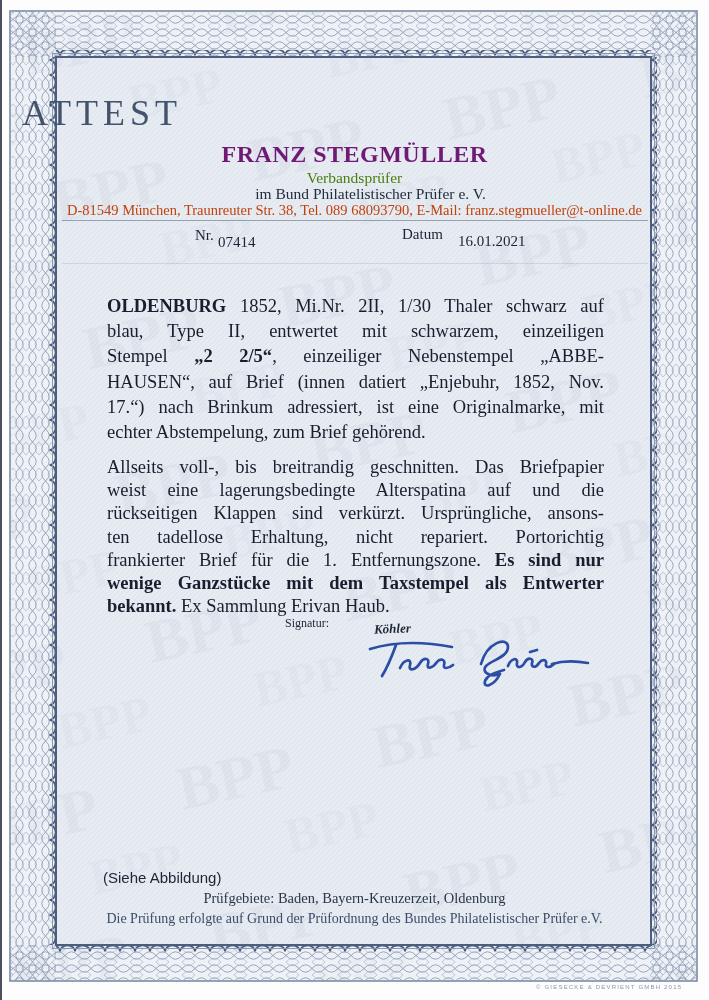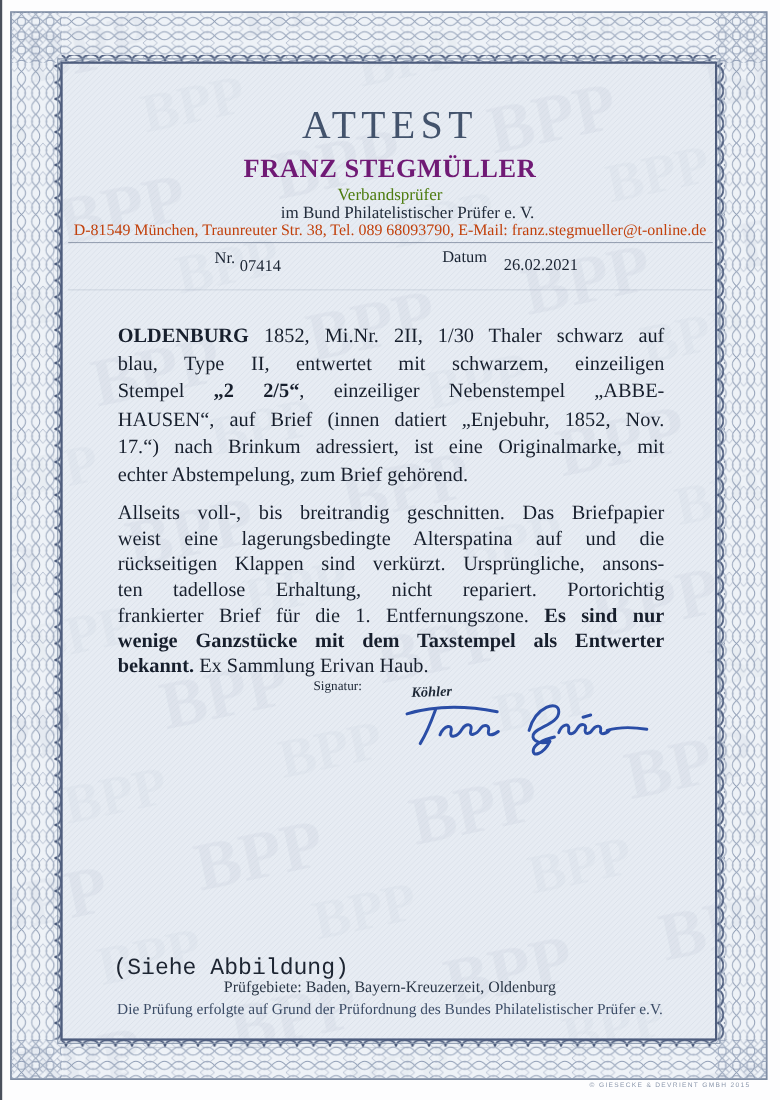--- a/index.html
+++ b/index.html
@@ -1,41 +1,41 @@
 <!DOCTYPE html>
 <html><head>
 <meta charset="utf-8">
 <style>
   html,body{margin:0;padding:0;background:#fff;}
   .pg{position:relative;width:709px;height:1000px;background:#fdfdfe;overflow:hidden;
       font-family:"Liberation Serif",serif;color:#1a2433;}
   .abs{position:absolute;}
   .bgsvg{position:absolute;left:0;top:0;}
   .edge-left{left:0;top:0;width:2px;height:1000px;background:#4a505c;}
-  .title{left:0;right:0;top:92px;text-align:center;font-size:36px;letter-spacing:5px;color:#43536c;}
+  .title{left:0;right:0;top:92px;font-size:36px;letter-spacing:5px;color:#43536c;padding-left:22px;}
   .name{left:0;right:0;top:141px;text-align:center;font-size:24px;font-weight:bold;letter-spacing:.5px;color:#701a75;}
   .role{left:0;right:0;top:169px;text-align:center;font-size:15.5px;color:#4d7c0f;}
   .assoc{left:0;right:0;top:185px;text-align:center;font-size:15.5px;color:#232d3c;margin-left:32px;}
   .contact{left:0;right:0;top:202px;text-align:center;font-size:14.5px;color:#c2410c;}
   .hdiv{left:62px;width:586px;top:220px;height:1px;background:rgba(88,102,126,.55);}
   .hdiv2{left:62px;width:586px;top:263px;height:1px;background:rgba(88,102,126,.16);}
   .lblnr{left:195px;top:227px;font-size:15px;text-align:right;}
   .valnr{left:218px;top:234px;font-size:15px;}
   .lbldt{left:402px;top:226px;font-size:15px;}
   .valdt{left:458px;top:233px;font-size:15px;}
   .para{left:107px;width:497px;font-size:18.5px;color:#171f2d;}
   .p1{top:294px;} .p1 .jline{line-height:25.2px;}
   .p2{top:456px;} .p2 .jline{line-height:23.2px;}
   .jline{text-align:justify;text-align-last:justify;}
   .jline.jlast{text-align-last:left;}
   .b{font-weight:bold;}
   .sig-label{left:285px;top:616px;font-size:12px;}
   .sig-name{left:374px;top:621px;font-size:13px;font-style:italic;font-weight:bold;transform:rotate(-2deg);color:#1d2735;}
   .sig-svg{left:356px;top:632px;}
-  .siehe{left:103px;top:869px;font-family:Liberation Mono, monospace;font-size:21px;color:#1d2532;}
+  .siehe{left:103px;top:869px;font-family:Liberation Sans, sans-serif;font-size:15px;color:#1d2532;}
   .areas{left:0;right:0;top:890px;text-align:center;font-size:14.5px;color:#2a3646;}
   .footer{left:0;right:0;top:911px;text-align:center;font-size:14px;color:#3c4c66;}
   .credit{left:536px;top:984px;font-family:"Liberation Sans",sans-serif;font-size:6px;letter-spacing:1.2px;color:#8b97ab;white-space:nowrap;}
 </style>
 </head>
 <body>
 
 <div class="pg">
 
   <svg class="bgsvg" width="709" height="1000" viewBox="0 0 709 1000">
@@ -90,21 +90,21 @@
   <div class="abs title">ATTEST</div>
   <div class="abs name">FRANZ STEGMÜLLER</div>
   <div class="abs role">Verbandsprüfer</div>
   <div class="abs assoc">im Bund Philatelistischer Prüfer e. V.</div>
   <div class="abs contact">D-81549 München, Traunreuter Str. 38, Tel. 089 68093790, E-Mail: franz.stegmueller@t-online.de</div>
   <div class="abs hdiv"></div>
 
   <div class="abs lblnr">Nr.</div>
   <div class="abs valnr">07414</div>
   <div class="abs lbldt">Datum</div>
-  <div class="abs valdt">26.02.2021</div>
+  <div class="abs valdt">16.01.2021</div>
   <div class="abs hdiv2"></div>
 
   <div class="abs para p1">
       <div class="jline"><span class="b">OLDENBURG</span><span> 1852, Mi.Nr. 2II, 1/30 Thaler schwarz auf</span></div>
       <div class="jline"><span>blau, Type II, entwertet mit schwarzem, einzeiligen</span></div>
       <div class="jline"><span>Stempel </span><span class="b">„2 2/5“</span><span>, einzeiliger Nebenstempel „ABBE-</span></div>
       <div class="jline"><span>HAUSEN“, auf Brief (innen datiert „Enjebuhr, 1852, Nov.</span></div>
       <div class="jline"><span>17.“) nach Brinkum adressiert, ist eine Originalmarke, mit</span></div>
       <div class="jline jlast"><span>echter Abstempelung, zum Brief gehörend.</span></div>
     </div>

